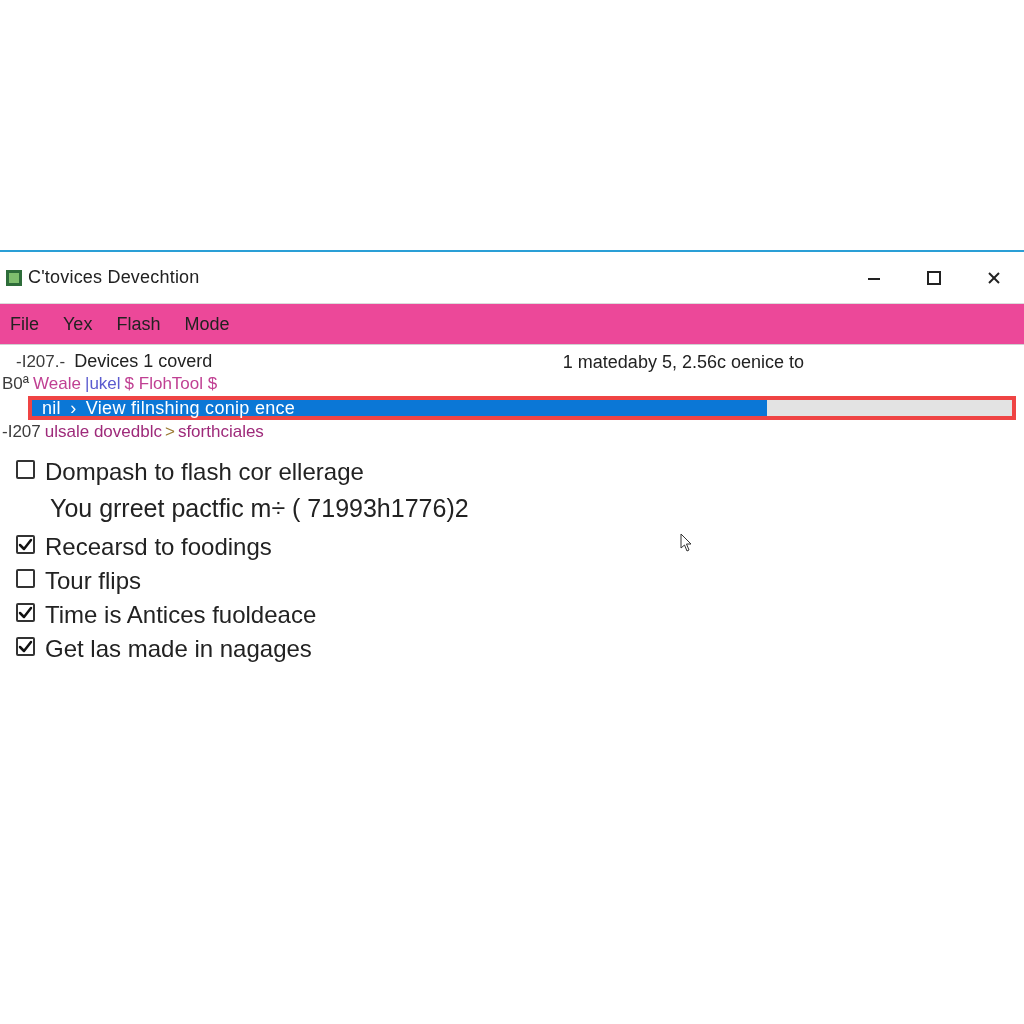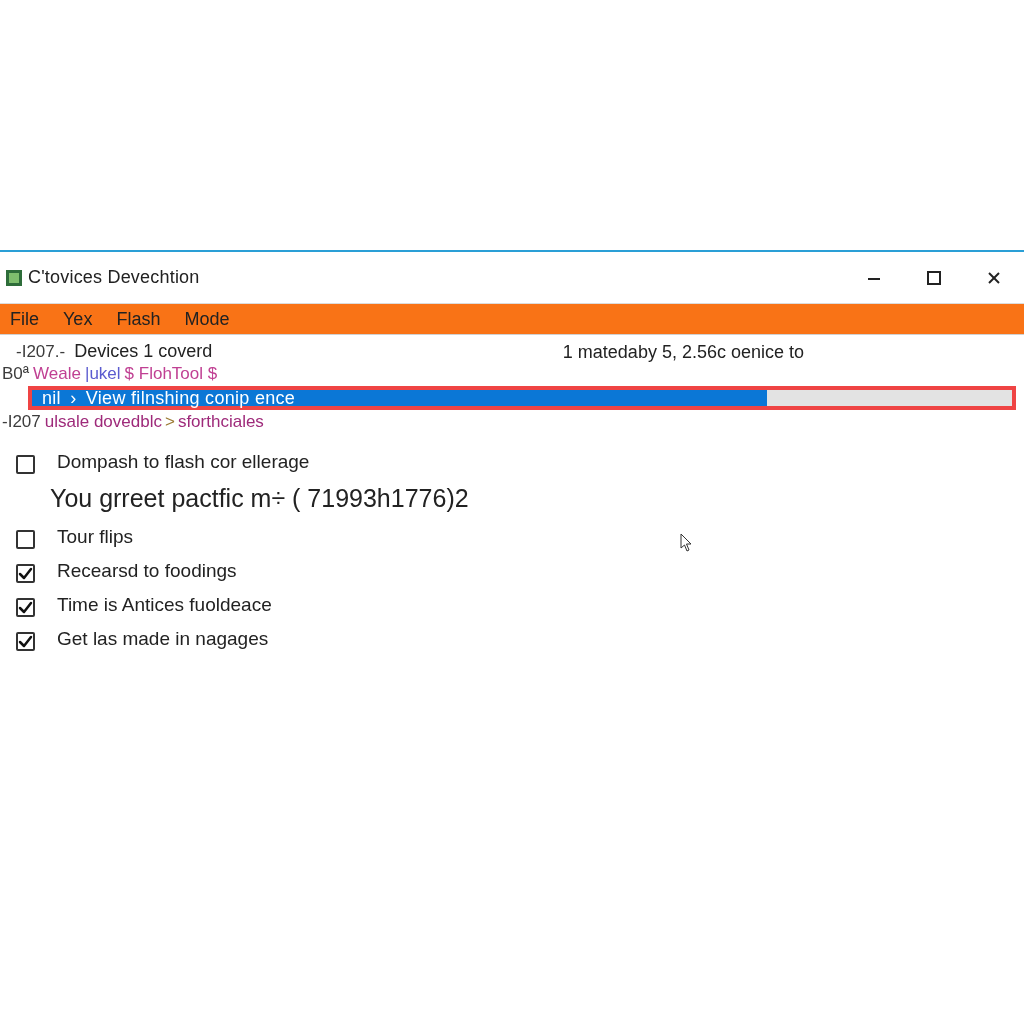--- a/index.html
+++ b/index.html
@@ -56,23 +56,23 @@
     align-items: center;
     justify-content: center;
     color: #222;
   }
   .win-btn svg { display: block; }
   
   .menu-bar {
     display: flex;
     gap: 20px;
     align-items: center;
-    height: 31px;
+    height: 41px;
     padding: 8px 8px;
-    background: #f97316;
+    background: #ec4899;
     border-bottom: 1px solid #d0d0d0;
     font-size: 18px;
     color: #222;
   }
   .menu-item { padding: 2px 2px; }
   
   .content {
     padding: 4px 0 0 0;
   }
   .row {
@@ -145,23 +145,23 @@
     padding-left: 2px;
     margin-top: 2px;
   }
   .line-pink .body { color: #9e2a7a; }
   .line-pink .gt { color: #9b7a32; padding: 0 3px; }
 
   
   .checks { margin-top: 18px; padding-left: 16px; }
   .check-row {
     display: flex;
-    align-items: flex-end;
-    gap: 22px;
-    font-size: 19px;
+    align-items: flex-start;
+    gap: 10px;
+    font-size: 24px;
     line-height: 24px;
     margin: 10px 0;
     color: #222;
   }
   .check-box {
     width: 19px;
     height: 19px;
     border: 2px solid #333;
     border-radius: 2px;
     display: flex;
@@ -264,34 +264,34 @@
 
     <div class="checks">
 
       <div class="check-row">
         <span class="check-box" id="cb1"></span>
         <span>Dompash to flash cor ellerage</span>
       </div>
       <div class="check-sub">You grreet pactfic m÷ ( 71993h1776)2</div>
 
       <div class="check-row">
-        <span class="check-box" id="cb3"></span>
-        <span>Tour flips</span>
-      </div>
-
-      <div class="check-row">
         <span class="check-box" id="cb2">
             <svg width="15" height="15" viewBox="0 0 15 15">
               <path d="M2 8 L6 12 L13 3" fill="none" stroke="#111" stroke-width="2.5" stroke-linecap="round" stroke-linejoin="round"></path>
             </svg>
           </span>
         <span>Recearsd to foodings</span>
       </div>
 
       <div class="check-row">
+        <span class="check-box" id="cb3"></span>
+        <span>Tour flips</span>
+      </div>
+
+      <div class="check-row">
         <span class="check-box" id="cb4">
             <svg width="15" height="15" viewBox="0 0 15 15">
               <path d="M2 8 L6 12 L13 3" fill="none" stroke="#111" stroke-width="2.5" stroke-linecap="round" stroke-linejoin="round"></path>
             </svg>
           </span>
         <span>Time is Antices fuoldeace</span>
       </div>
 
       <div class="check-row">
         <span class="check-box" id="cb5">

